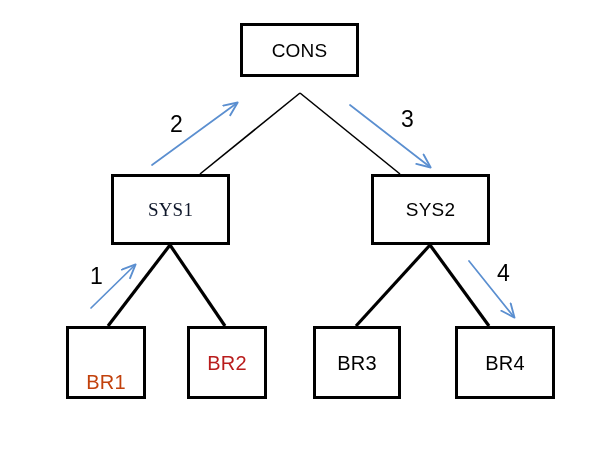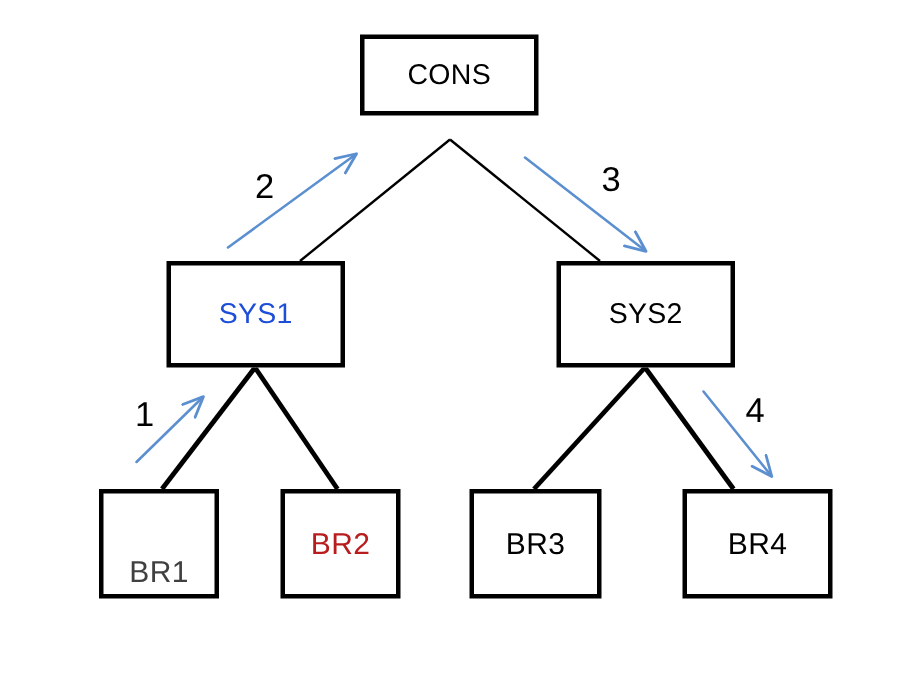--- a/index.html
+++ b/index.html
@@ -82,27 +82,27 @@
         <line x1="350" y1="105" x2="430" y2="167" stroke="#5b8fd0" stroke-width="1.7" stroke-linecap="round" marker-end="url(#arrowhead-blue)"></line>
         <line x1="469" y1="261" x2="514" y2="317" stroke="#5b8fd0" stroke-width="1.7" stroke-linecap="round" marker-end="url(#arrowhead-blue)"></line>
       </g>
   </svg>
 
   <div id="node-layer">
       <div class="node level-0" style="left: 240px; top: 23px; width: 119px; height: 54px; border-color: rgb(0, 0, 0); background: rgb(255, 255, 255);">
         <span class="node-label" style="color: rgb(0, 0, 0);">CONS</span>
       </div>
       <div class="node level-1" style="left: 111px; top: 174px; width: 119px; height: 71px; border-color: rgb(0, 0, 0); background: rgb(255, 255, 255);">
-        <span class="node-label" style="color: #1d4ed8;">SYS1</span>
+        <span class="node-label" style="color: #0f172a; font-family: Liberation Serif, serif;">SYS1</span>
       </div>
       <div class="node level-1" style="left: 371px; top: 174px; width: 119px; height: 71px; border-color: rgb(0, 0, 0); background: rgb(255, 255, 255);">
         <span class="node-label" style="color: rgb(0, 0, 0);">SYS2</span>
       </div>
       <div class="node level-2" style="left: 66px; top: 326px; width: 80px; height: 73px; border-color: rgb(0, 0, 0); background: rgb(255, 255, 255);">
-        <span class="node-label" style="color: #404040; margin-top: 39px;">BR1</span>
+        <span class="node-label" style="color: #c2410c; margin-top: 39px;">BR1</span>
       </div>
       <div class="node level-2" style="left: 187px; top: 326px; width: 80px; height: 73px; border-color: rgb(0, 0, 0); background: rgb(255, 255, 255);">
         <span class="node-label" style="color: #b91c1c;">BR2</span>
       </div>
       <div class="node level-2" style="left: 313px; top: 326px; width: 88px; height: 73px; border-color: rgb(0, 0, 0); background: rgb(255, 255, 255);">
         <span class="node-label" style="color: rgb(0, 0, 0);">BR3</span>
       </div>
       <div class="node level-2" style="left: 455px; top: 326px; width: 100px; height: 73px; border-color: rgb(0, 0, 0); background: rgb(255, 255, 255);">
         <span class="node-label" style="color: rgb(0, 0, 0);">BR4</span>
       </div>

